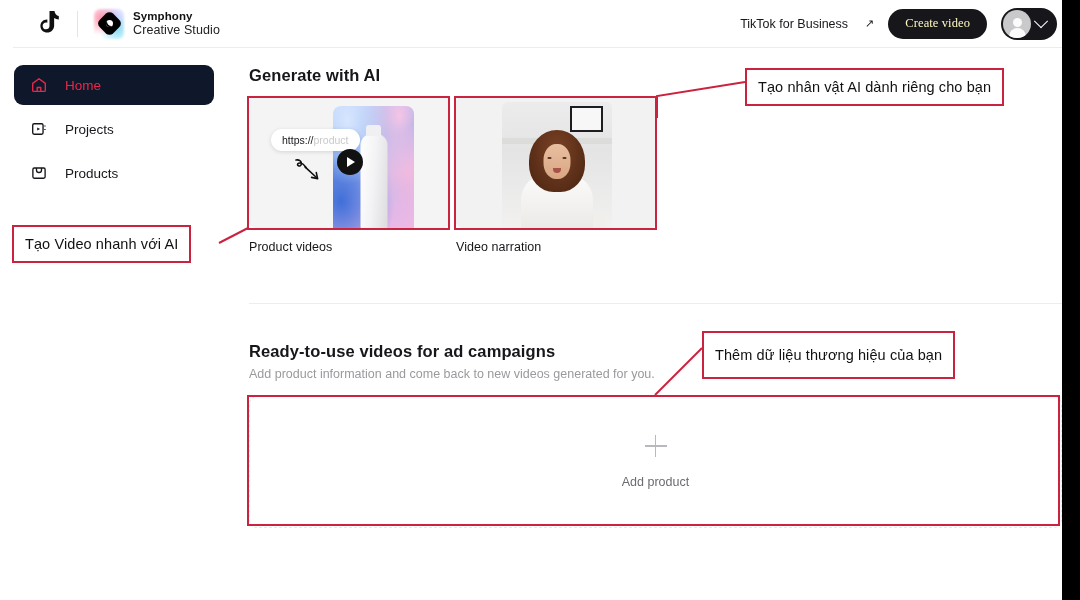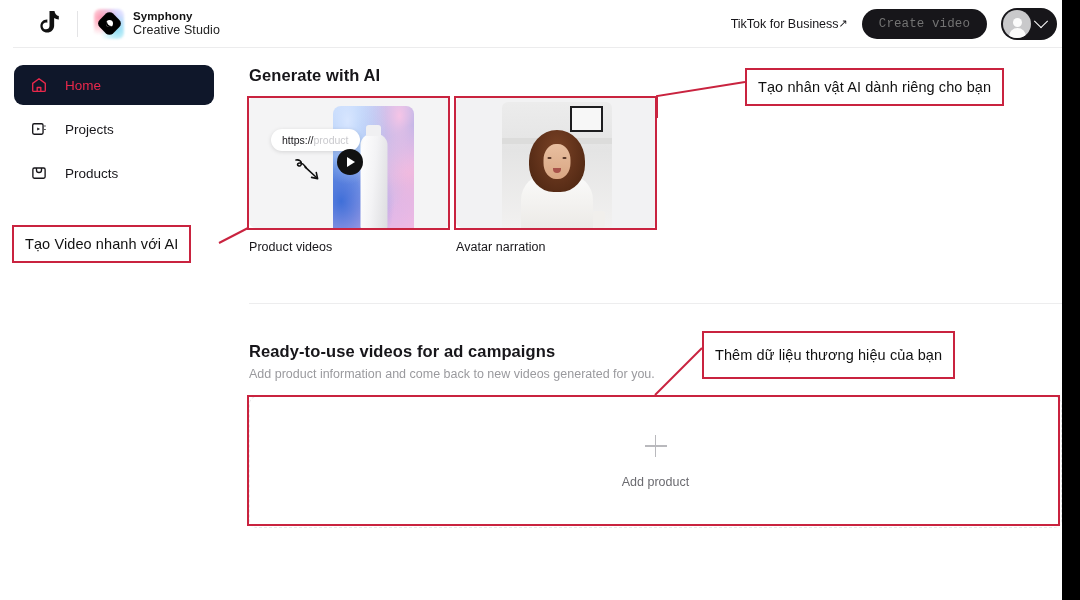--- a/index.html
+++ b/index.html
@@ -65,27 +65,27 @@
   .brand-text { margin-left: 9px; line-height: 1.25; }
   .brand-l1 { font-size: 11.5px; font-weight: 700; color: #111; letter-spacing: .1px; }
   .brand-l2 { font-size: 12.5px; font-weight: 400; color: #222; letter-spacing: .1px; }
 
   .topbar-right {
     margin-left: auto; display: flex; align-items: center;
     margin-right: 18px; gap: 14px;
   }
   .biz-link {
     font-size: 12.5px; color: #17161a; text-decoration: none;
-    display: flex; align-items: center; gap: 0; white-space: nowrap;
+    display: flex; align-items: center; gap: 17px; white-space: nowrap;
   }
   .biz-link .arrow { font-size: 11px; }
   .create-btn {
-    background: #17161a; color: #737373; border: none;
+    background: #17161a; color: #fef9c3; border: none;
     border-radius: 999px; height: 30px; padding: 0 17px;
-    font-size: 12.5px; font-family: Liberation Mono, monospace; cursor: pointer;
+    font-size: 12.5px; font-family: Liberation Serif, serif; cursor: pointer;
     letter-spacing: .1px;
   }
   .avatar-pill {
     background: #17161a; border-radius: 999px;
     height: 32px; width: 56px; display: flex; align-items: center;
     padding-left: 2px; cursor: pointer; position: relative;
   }
   .avatar-circ {
     width: 28px; height: 28px; border-radius: 50%;
     background: #c9c9cb; display: flex; align-items: flex-end;
@@ -365,21 +365,21 @@
             <div class="av-frame"></div>
             <div class="av-body"></div>
             <div class="av-neck"></div>
             <div class="av-hair"></div>
             <div class="av-face"></div>
             <div class="av-mouth"></div>
             <div class="av-cup"></div>
           </div>
         </div>
       </div>
-      <div class="card-label">Avatar narration</div>
+      <div class="card-label">Video narration</div>
     </div>
 
     <div class="divider"></div>
 
     <div class="sec2-title">Ready-to-use videos for ad campaigns</div>
     <div class="sec2-sub">Add product information and come back to new videos generated for you.</div>
 
     <div class="addbox">
       <div class="plus-ico"></div>
       <div class="addbox-label">Add product</div>

